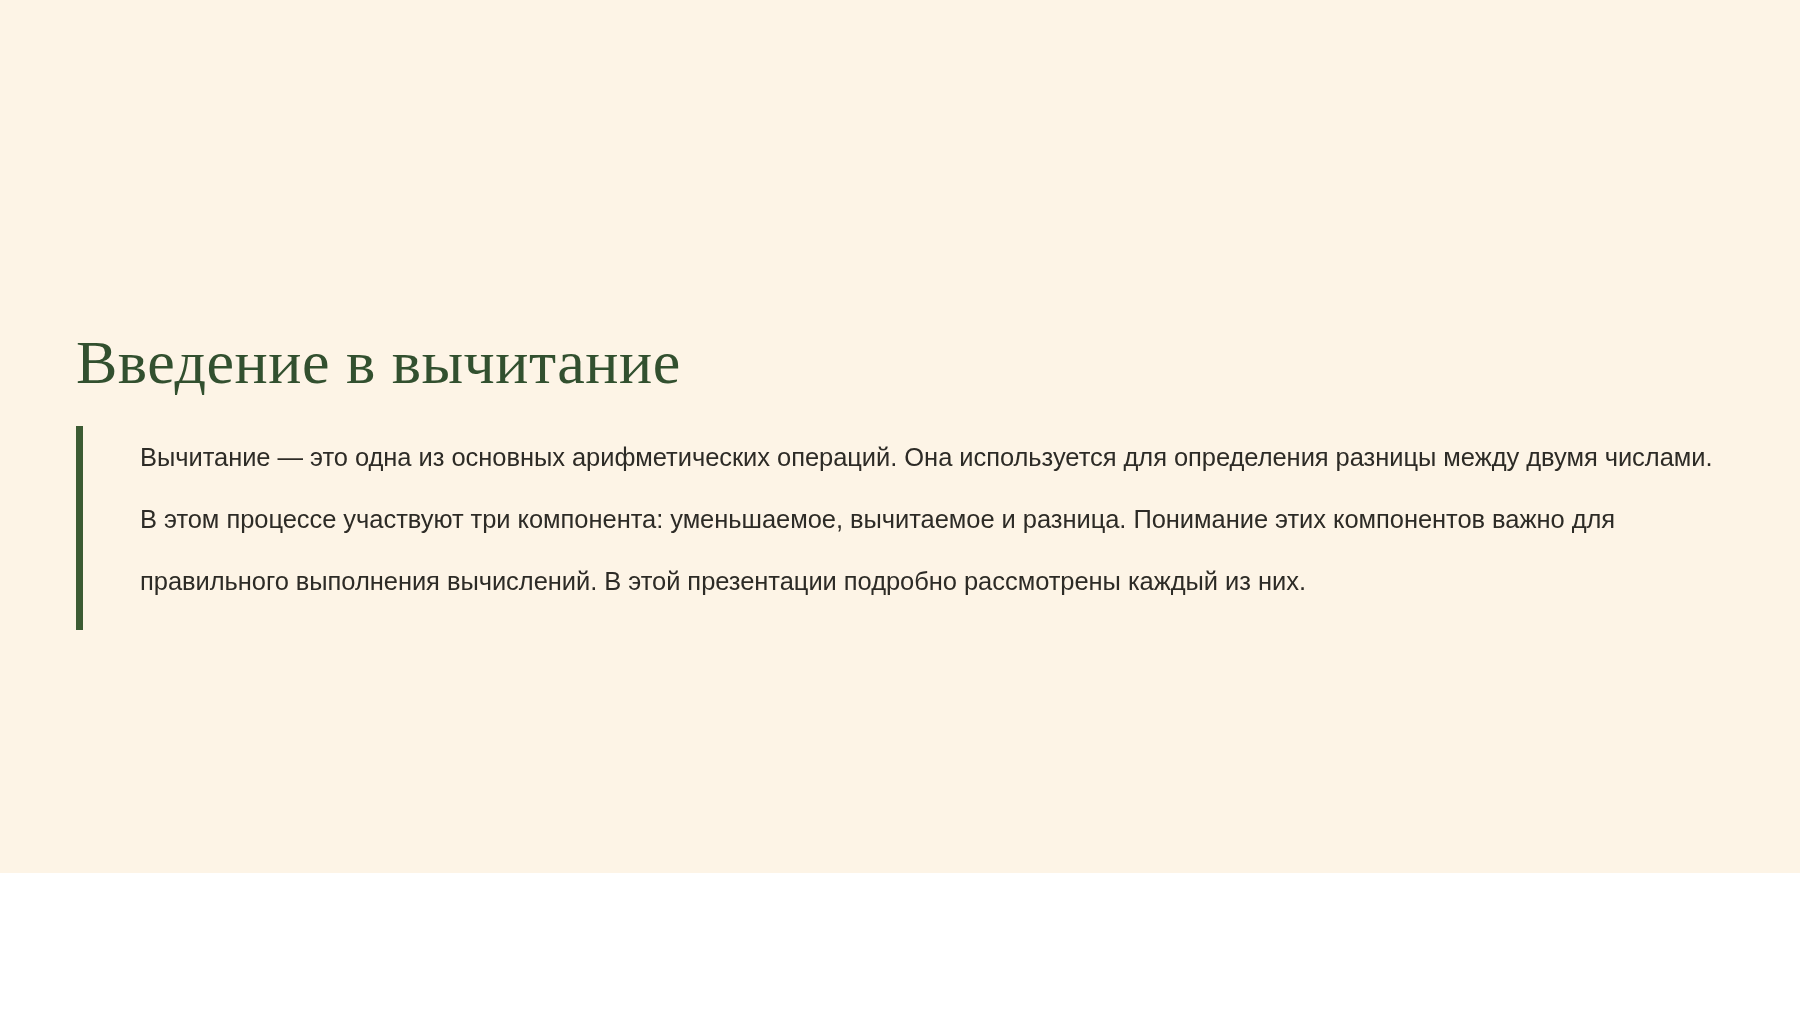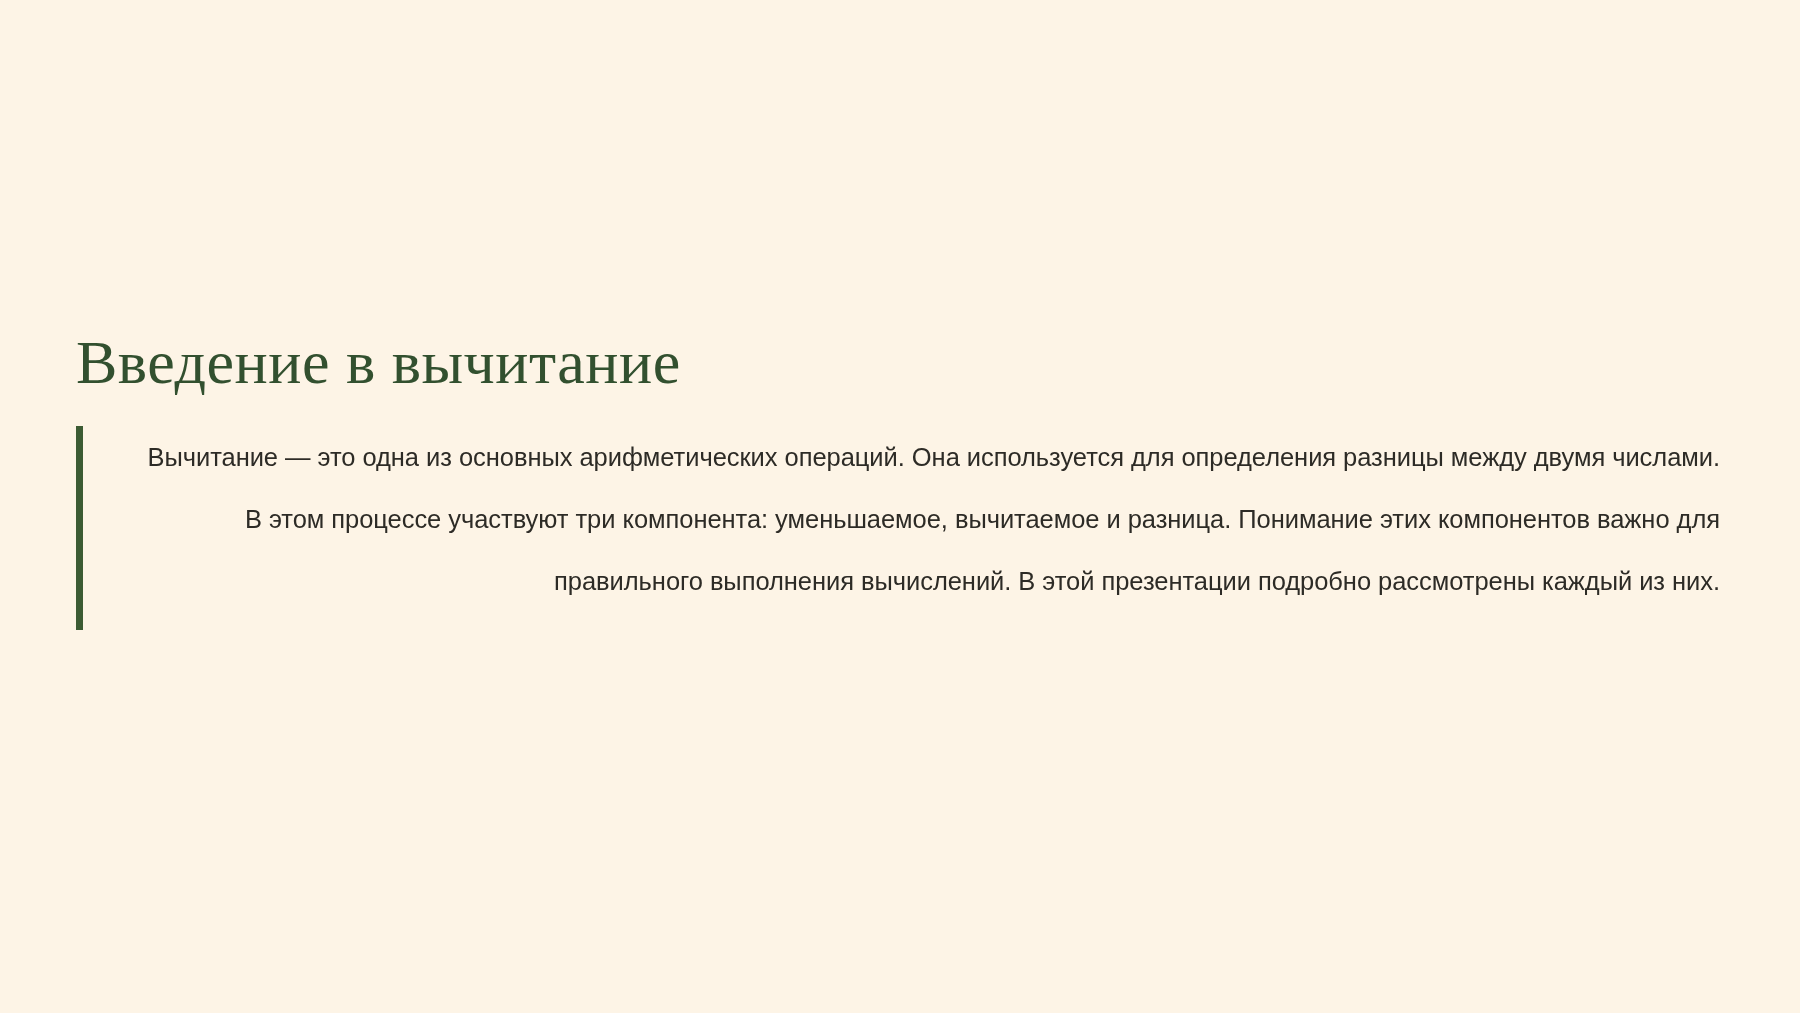--- a/index.html
+++ b/index.html
@@ -8,21 +8,21 @@
   }
   body {
     width: 1800px;
     height: 1013px;
     overflow: hidden;
     font-family: "Liberation Sans", sans-serif;
   }
   #slide {
     position: relative;
     width: 1800px;
-    height: 1013px;
+    height: 873px;
     background: #FDF4E6;
     box-sizing: border-box;
   }
   #slide-body {
     position: absolute;
     left: 76px;
     top: 330px;
     width: 1660px;
   }
   #slide-title {
@@ -49,21 +49,21 @@
     background: #3C5B33;
   }
   #body-paragraph {
     margin: 16px;
     font-family: "Liberation Sans", "DejaVu Sans", sans-serif;
     font-size: 25.5px;
     font-weight: 400;
     line-height: 62px;
     color: #2D2B26;
     max-width: 1625px;
-    text-align: right;
+    text-align: left;
     letter-spacing: -0.05px;
   }
 </style>
 </head>
 <body>
 
 <div id="slide">
 
   <div id="slide-body">
 

